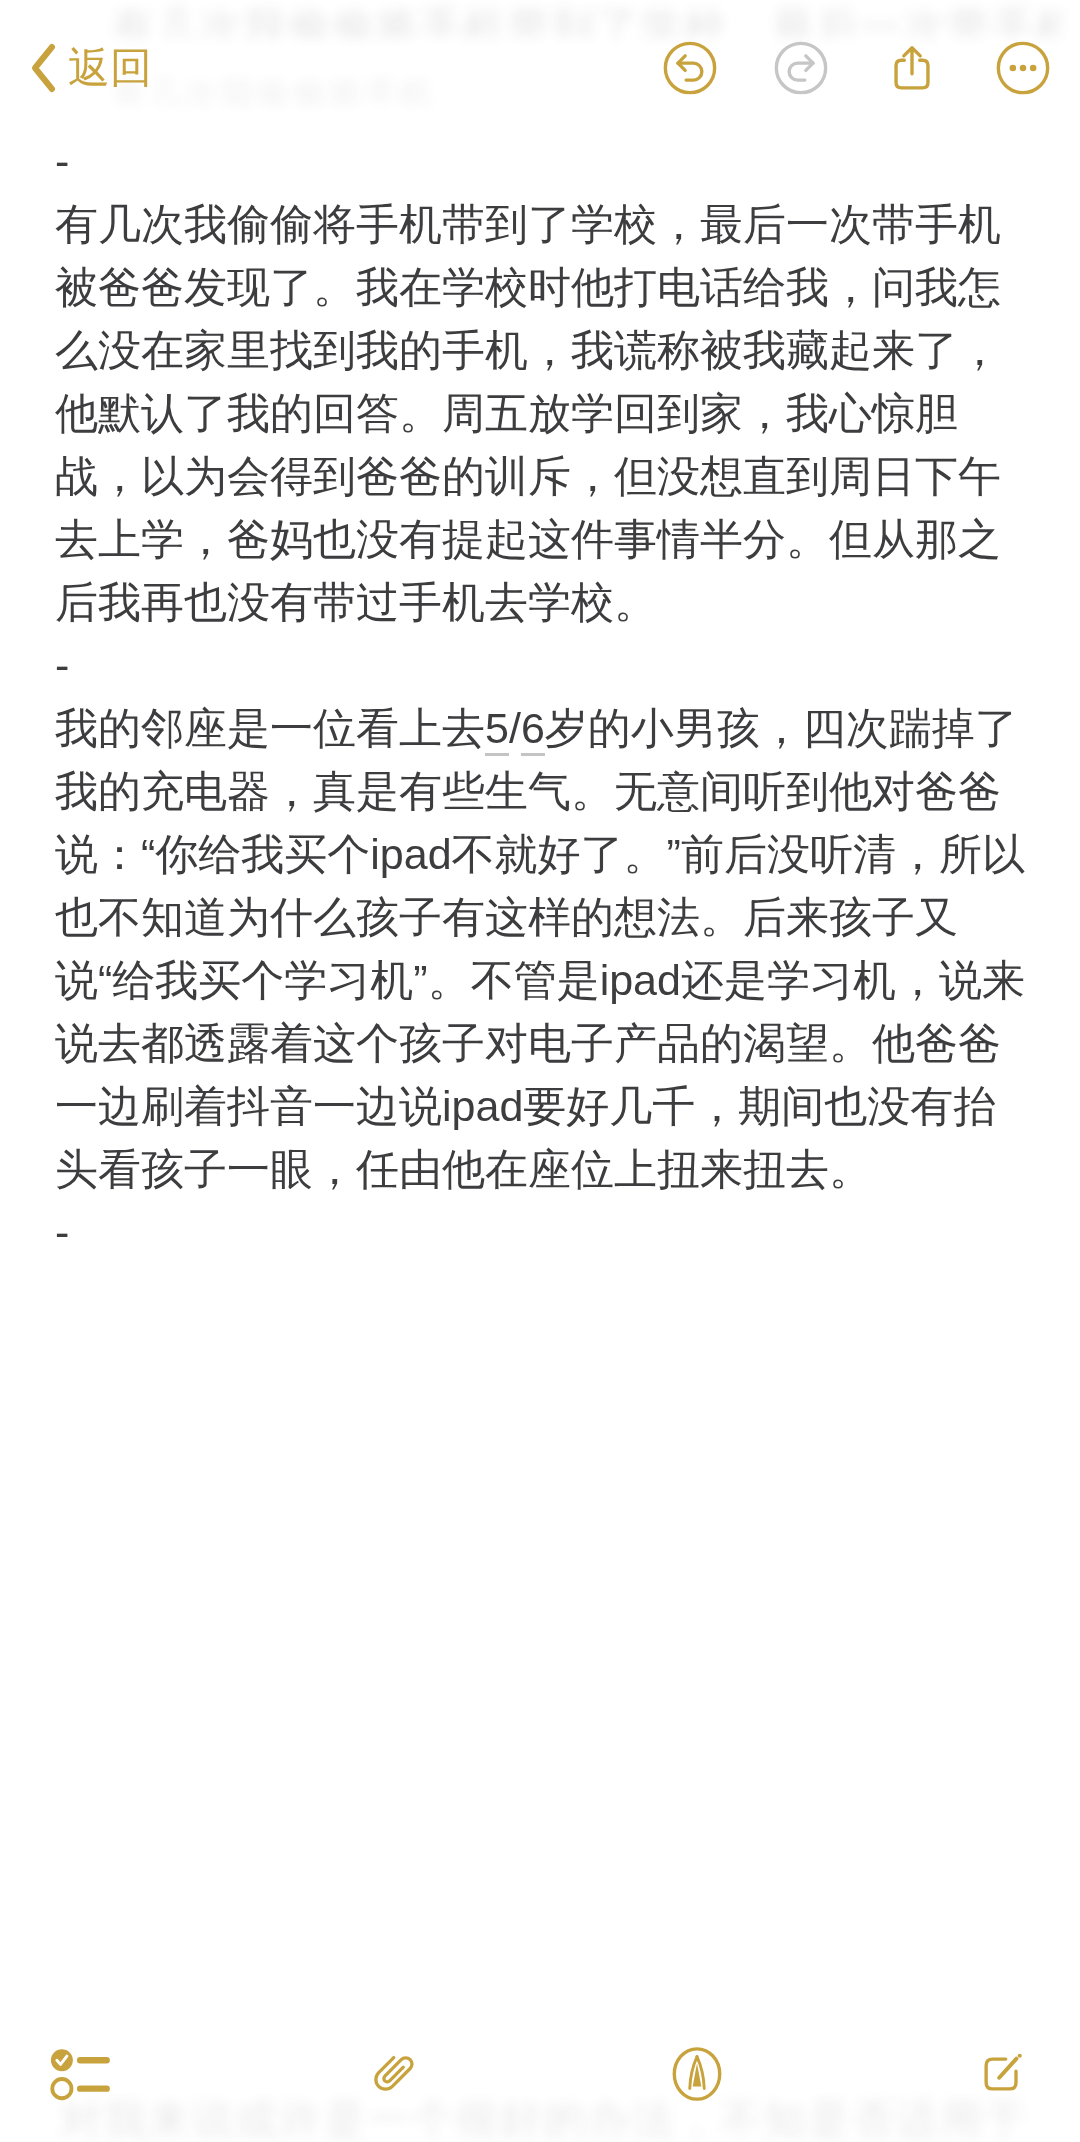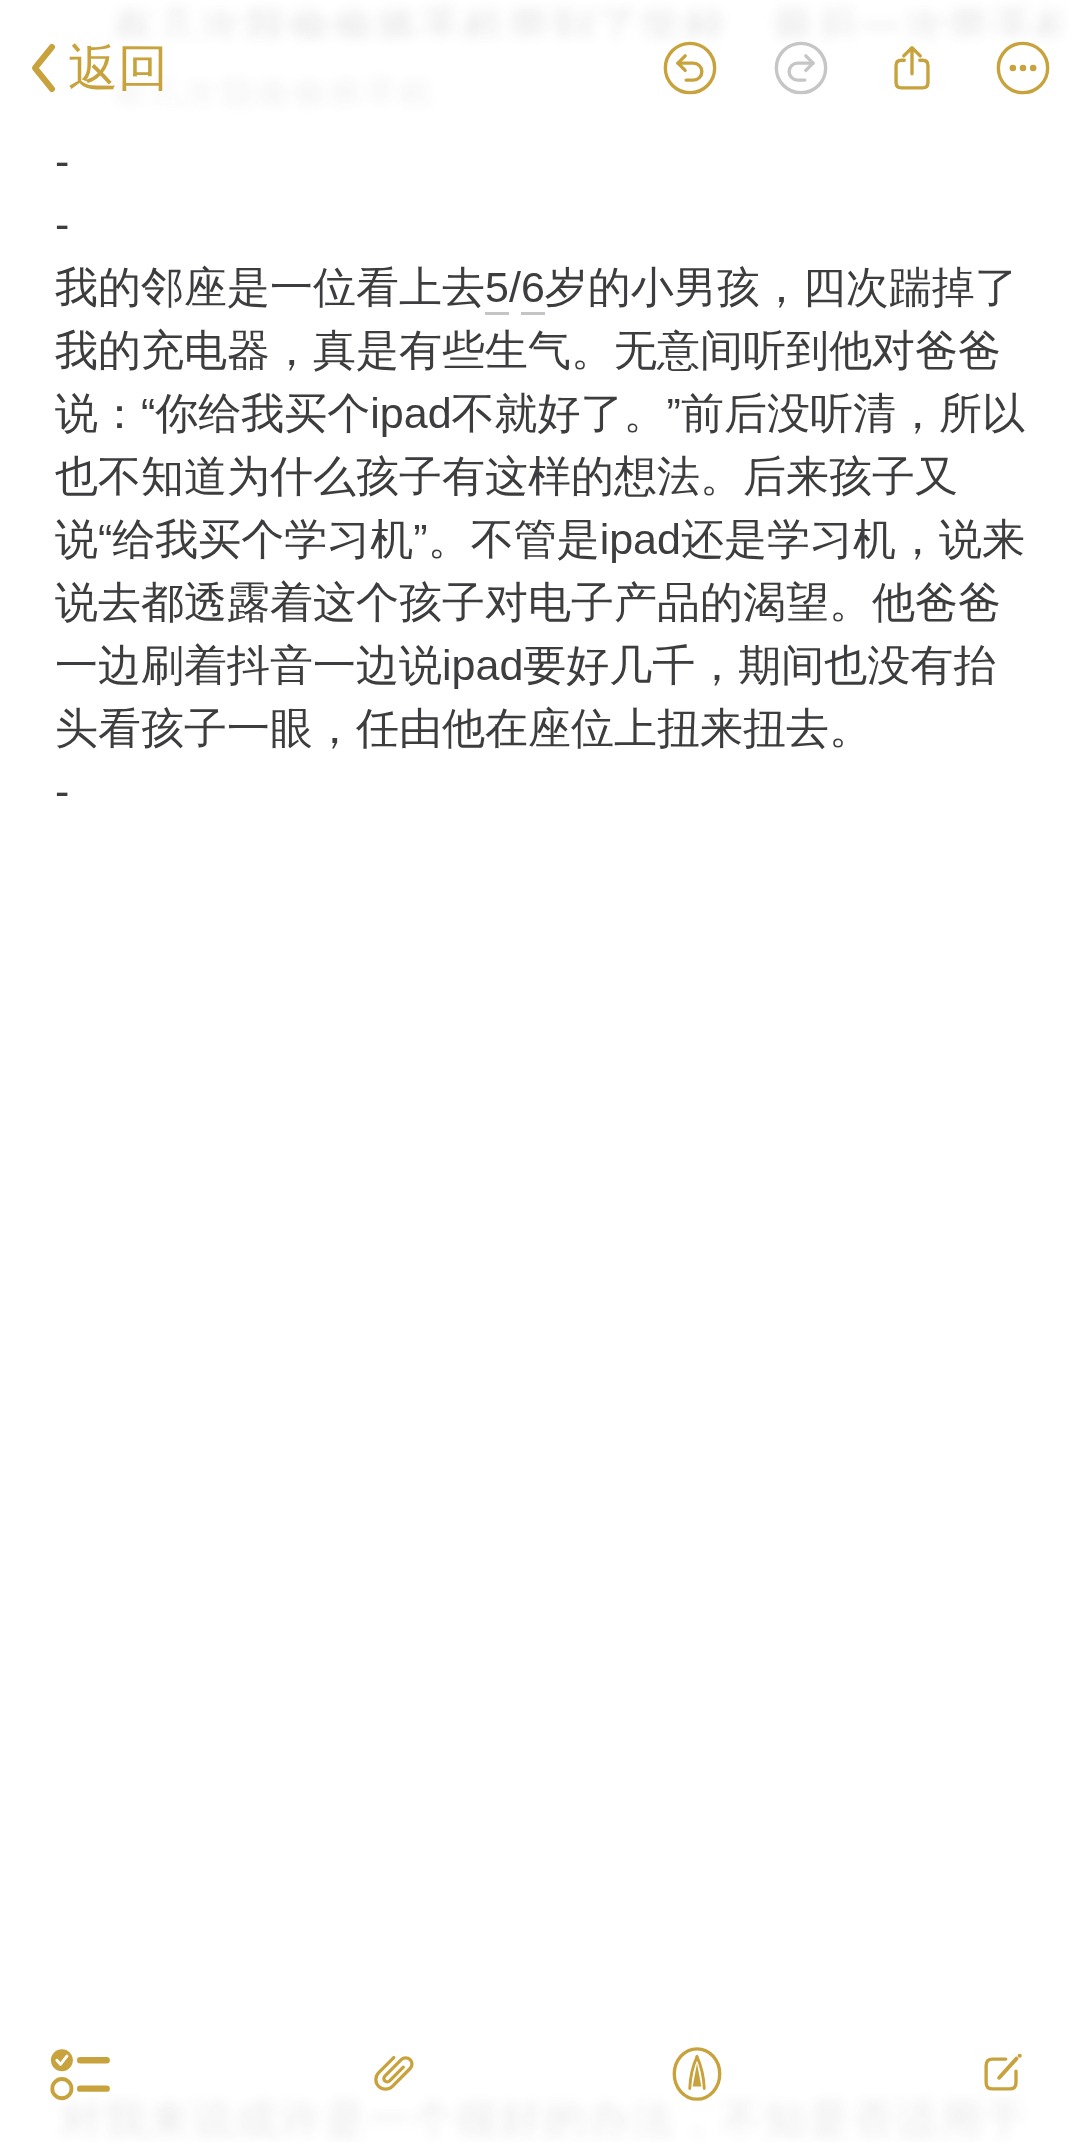--- a/index.html
+++ b/index.html
@@ -26,21 +26,21 @@
   .ghost-nav{top:72px;left:112px;width:330px;height:34px;font-size:34px;opacity:.08;}
   .ghost-bottom{bottom:4px;left:60px;width:965px;height:46px;opacity:.12;}
 
   
   .navbar{
     position:absolute;top:26px;left:0;width:1080px;height:84px;
     display:flex;align-items:center;padding:0 28px;
   }
   .back-btn{
     display:flex;align-items:center;gap:10px;color:var(--accent);
-    font-size:50px;cursor:pointer;
+    font-size:42px;cursor:pointer;
   }
   .back-btn svg{display:block;}
   .nav-actions{margin-left:auto;display:flex;align-items:center;gap:53px;}
   .nav-icon{width:58px;height:58px;display:block;cursor:pointer;background:none;border:none;padding:0;}
   .nav-icon svg{width:58px;height:58px;display:block;}
   .stroke-accent{stroke:var(--accent);}
   .fill-accent{fill:var(--accent);}
   .stroke-disabled{stroke:var(--disabled);}
 
   
@@ -108,20 +108,21 @@
           <circle cx="19.5" cy="30" r="3.4" class="fill-accent"></circle>
           <circle cx="30" cy="30" r="3.4" class="fill-accent"></circle>
           <circle cx="40.5" cy="30" r="3.4" class="fill-accent"></circle>
         </svg>
       </button>
     </div>
   </header>
 
   <main class="note-body" id="note-body">
       <div class="note-line divider">-</div>
+      <div class="note-line para">有几次我偷偷将手机带到了学校，最后一次带手机被爸爸发现了。我在学校时他打电话给我，问我怎么没在家里找到我的手机，我谎称被我藏起来了，他默认了我的回答。周五放学回到家，我心惊胆战，以为会得到爸爸的训斥，但没想直到周日下午去上学，爸妈也没有提起这件事情半分。但从那之后我再也没有带过手机去学校。</div>
       <div class="note-line divider">-</div>
       <div class="note-line para">我的邻座是一位看上去<span class="datalink"><span class="dl-ch">5</span><span class="dl-sep">/</span><span class="dl-ch">6</span></span>岁的小男孩，四次踹掉了我的充电器，真是有些生气。无意间听到他对爸爸说：“你给我买个ipad不就好了。”前后没听清，所以也不知道为什么孩子有这样的想法。后来孩子又说“给我买个学习机”。不管是ipad还是学习机，说来说去都透露着这个孩子对电子产品的渴望。他爸爸一边刷着抖音一边说ipad要好几千，期间也没有抬头看孩子一眼，任由他在座位上扭来扭去。</div>
       <div class="note-line divider">-</div>
     </main>
 
   <footer class="toolbar">
     <div class="ghost ghost-bottom">对我来说或许是一个很好的办法，不知是否适用于您的孩子</div>
 
     <button class="tool-btn">
       <svg width="64" height="58" viewBox="0 0 70 62" fill="none">

